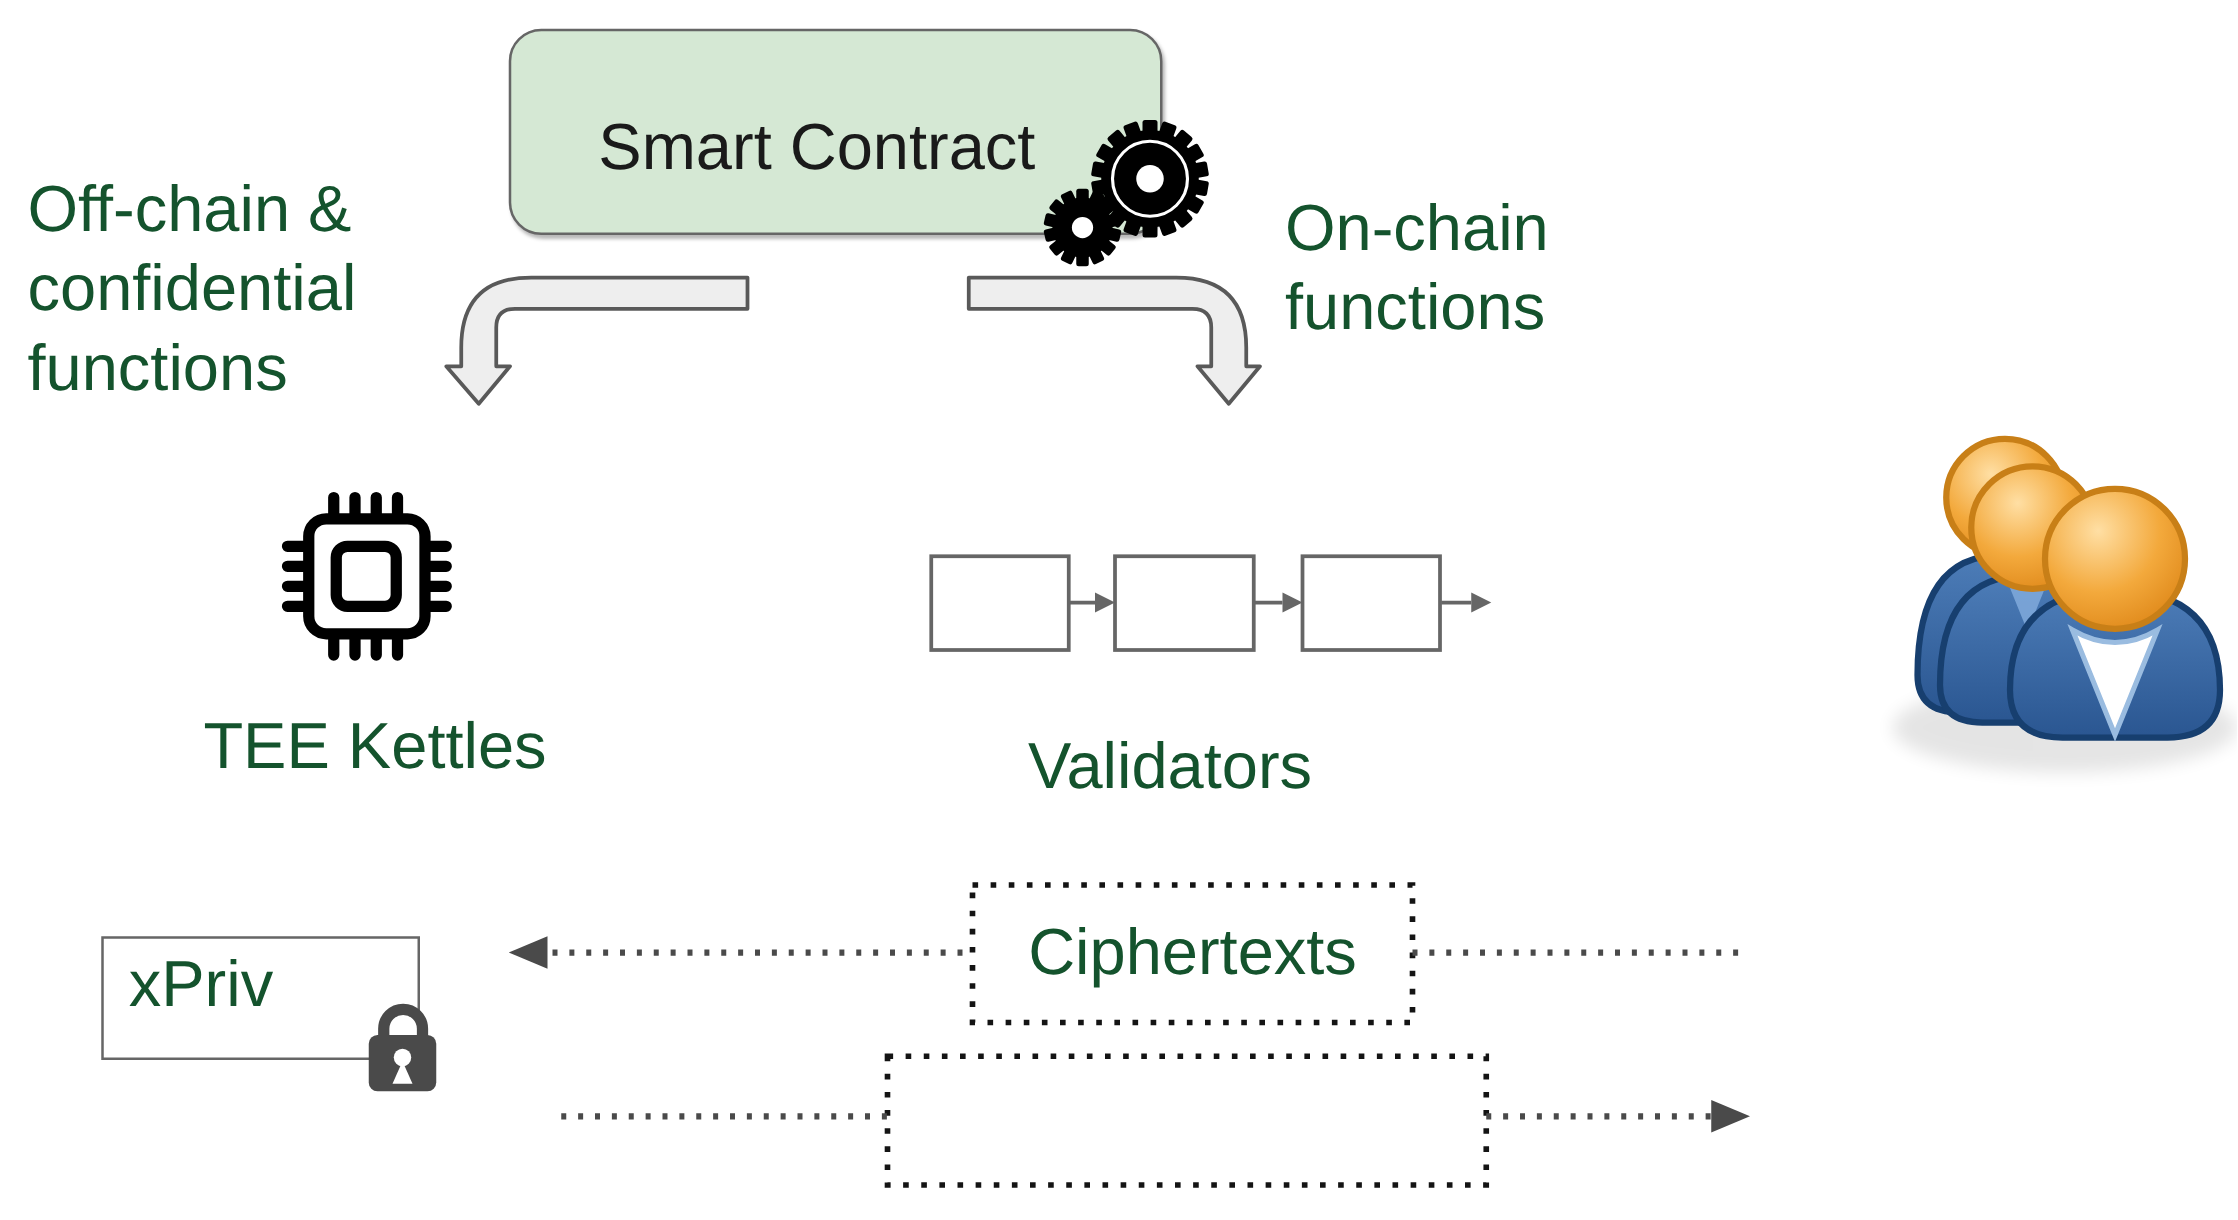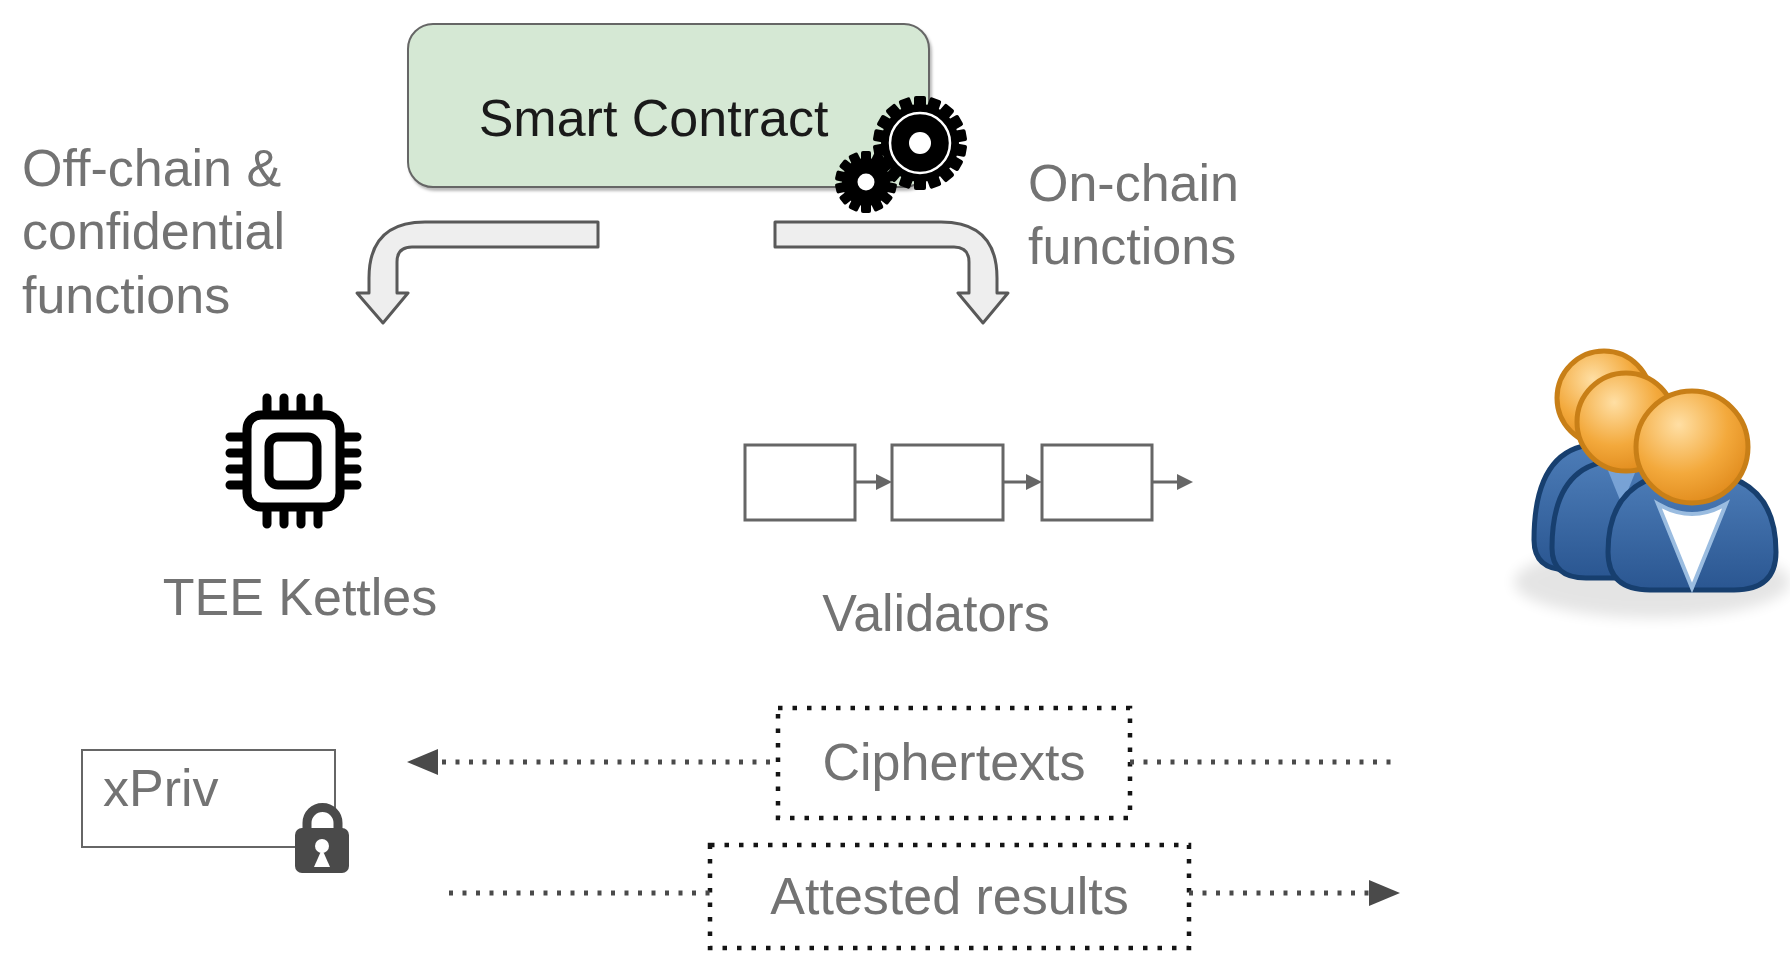--- a/index.html
+++ b/index.html
@@ -1,18 +1,18 @@
 <!DOCTYPE html>
 <html><head>
 <meta charset="utf-8">
 <style>
   html,body{margin:0;padding:0;background:#fff;}
   .stage{position:relative;width:1790px;height:976px;background:#ffffff;overflow:hidden;
          font-family:"Liberation Sans",sans-serif;}
-  .lbl{position:absolute;color:#737373;font-size:52px;line-height:1.22;white-space:pre-line;}
+  .lbl{position:absolute;color:#14532d;font-size:52px;line-height:1.22;white-space:pre-line;}
   .node-box{position:absolute;box-sizing:border-box;}
   .sc-box{left:407px;top:23px;width:523px;height:165px;background:#d5e8d4;
           border:2px solid #666;border-radius:26px;box-shadow:2px 3px 3px rgba(0,0,0,.28);}
   .sc-title{left:407px;top:23px;width:523px;height:204px;display:flex;align-items:center;
             justify-content:center;padding-bottom:14px;padding-right:30px;color:#1a1a1a;
             font-size:52px;position:absolute;box-sizing:border-box;}
   .xpriv-box{left:81px;top:749px;width:255px;height:99px;background:#fff;border:2px solid #666;}
   .xpriv-lbl{left:103px;top:749px;height:79px;display:flex;align-items:center;}
   .svg-layer{position:absolute;left:0;top:0;width:1790px;height:976px;z-index:3;}
   .txt-layer{z-index:4;}
@@ -161,15 +161,14 @@
 
   <div class="lbl txt-layer center-lbl" style="left:140px;top:566px;width:320px;">TEE Kettles</div>
 
   <div class="lbl txt-layer center-lbl" style="left:786px;top:582px;width:300px;">Validators</div>
 
 
   <div class="lbl txt-layer xpriv-lbl">xPriv</div>
 
   <div class="lbl txt-layer center-lbl" style="left:778px;top:708px;width:352px;height:110px;">Ciphertexts</div>
 
-  <div class="lbl txt-layer center-lbl" style="left:710px;top:845px;width:479px;height:103px;">Attested results</div>
 
 </div>
 
 </body></html>

